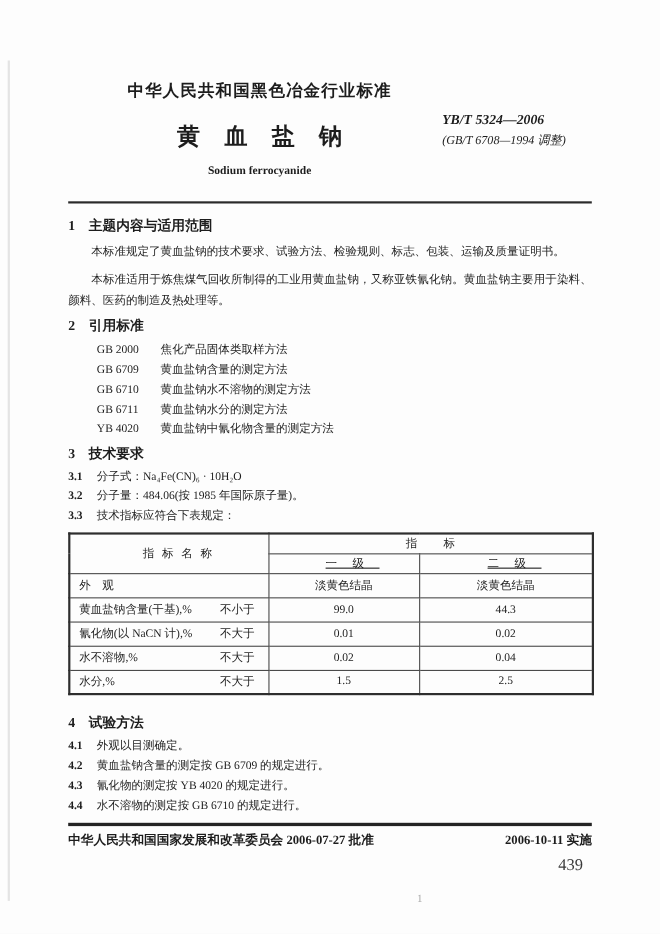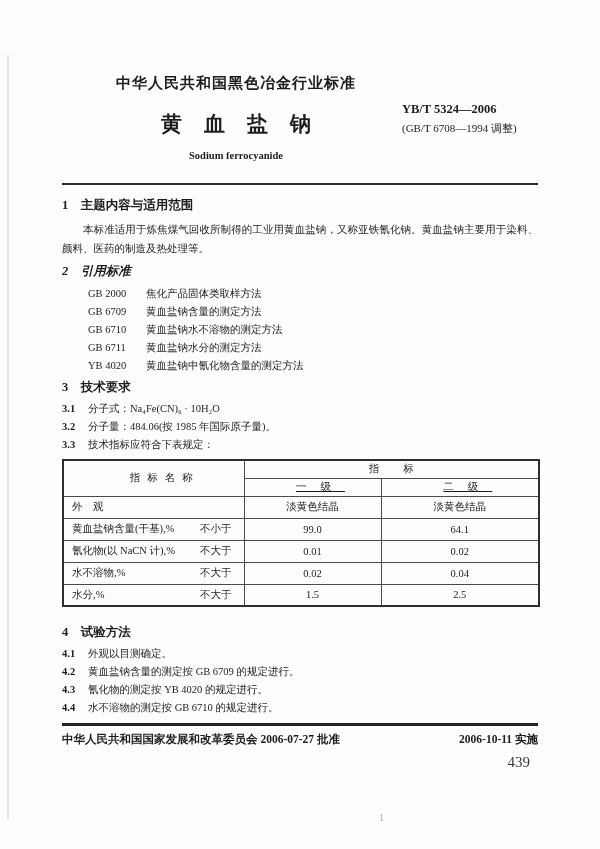--- a/index.html
+++ b/index.html
@@ -39,41 +39,41 @@
     margin-top: 20px;
     font-size: 21px; font-weight: bold;
     letter-spacing: 22px; padding-left: 22px;
     line-height: 24px; white-space: nowrap;
   }
   .doc-title-en {
     margin-top: 13px;
     font-size: 10.5px; font-weight: bold;
     line-height: 13px;
   }
-  .std-block { position: absolute; left: 402px; top: 102px; white-space: nowrap; }
+  .std-block { position: absolute; left: 402px; top: 102px; white-space: nowrap; font-style: italic; }
   .std-code { font-size: 12.5px; font-weight: bold; line-height: 14px; }
   .std-note { font-size: 11px; line-height: 13px; margin-top: 6px; }
 
   .rule-heavy { height: 2px; background: #2b2b2b; }
   .rule-footer { height: 3px; background: #242424; }
 
   
   .sec-heading {
     font-size: 12.5px; font-weight: bold;
     line-height: 17px;
   }
   .body-text {
     font-size: 10.5px; line-height: 19px;
     text-align: justify;
   }
   .indent { text-indent: 2em; }
   .sec1 .sec-heading { margin-top: 12px; }
   .sec1 .body-text { margin-top: 6px; }
 
-  .sec2 .sec-heading { margin-top: 5px; font-style: italic; }
+  .sec2 .sec-heading { margin-top: 5px; }
   .ref-list { margin-top: 5px; }
   .ref-row { font-size: 10.5px; line-height: 18px; padding-left: 26px; white-space: nowrap; }
   .ref-code { display: inline-block; width: 58px; }
 
   .sec3 .sec-heading { margin-top: 4px; }
   .clause-list { margin-top: 4px; }
   .clause { font-size: 10.5px; line-height: 18px; white-space: nowrap; }
   .clause-num { font-weight: bold; display: inline-block; min-width: 26px; }
 
   
@@ -137,20 +137,21 @@
       <div class="std-code">YB/T 5324—2006</div>
       <div class="std-note">(GB/T 6708—1994 调整)</div>
     </div>
   </div>
 
   <div class="content">
     <div class="rule-heavy"></div>
 
     <div class="sec1">
       <div class="sec-heading">1　主题内容与适用范围</div>
+      <div class="body-text indent">本标准规定了黄血盐钠的技术要求、试验方法、检验规则、标志、包装、运输及质量证明书。</div>
       <div class="body-text indent">本标准适用于炼焦煤气回收所制得的工业用黄血盐钠，又称亚铁氰化钠。黄血盐钠主要用于染料、颜料、医药的制造及热处理等。</div>
     </div>
 
     <div class="sec2">
       <div class="sec-heading">2　引用标准</div>
       <div class="ref-list">
         <div class="ref-row">
           <span class="ref-code">GB 2000</span><span class="ref-title">焦化产品固体类取样方法</span>
         </div>
         <div class="ref-row">
@@ -208,21 +209,21 @@
             <td class="cell-val">淡黄色结晶</td>
           </tr>
           <tr class="drow">
             <td>
                 <div class="cell-name">
                   <span>黄血盐钠含量(干基),%</span>
                   <span>不小于</span>
                 </div>
               </td>
             <td class="cell-val">99.0</td>
-            <td class="cell-val">64.1</td>
+            <td class="cell-val">44.3</td>
           </tr>
           <tr class="drow">
             <td>
                 <div class="cell-name">
                   <span>氰化物(以 NaCN 计),%</span>
                   <span>不大于</span>
                 </div>
               </td>
             <td class="cell-val">0.01</td>
             <td class="cell-val">0.02</td>

